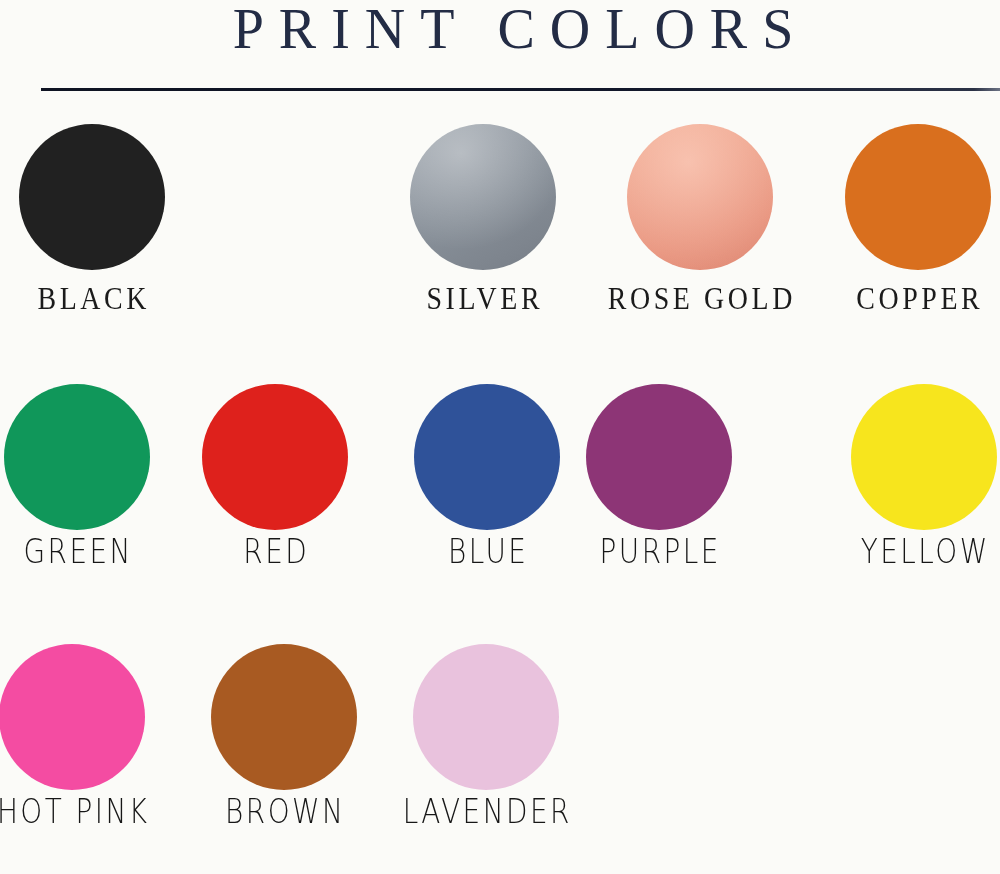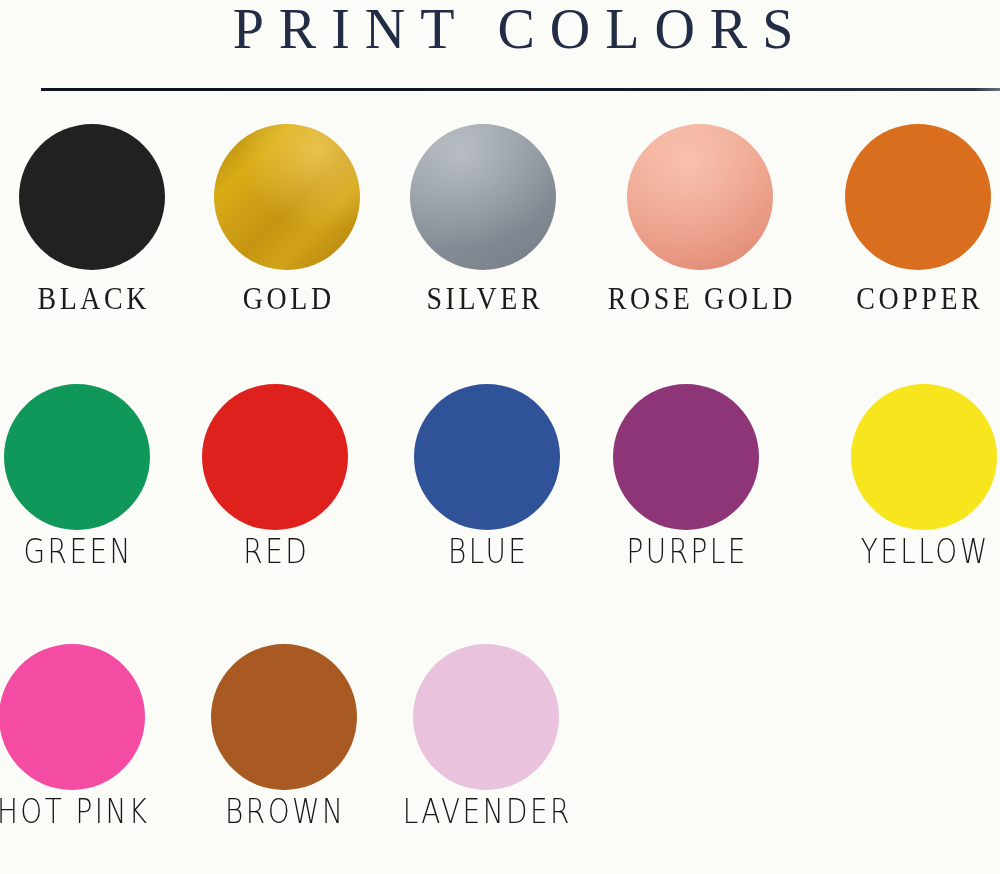--- a/index.html
+++ b/index.html
@@ -123,21 +123,21 @@
   .c1 { left: -8px; }
   .c2 { left: 187px; }
   .c3 { left: 383px; }
   .c4 { left: 600px; text-decoration: underline; }
   .c5 { left: 818px; }
 
   
   .row-2 .c1 { left: -23px; }
   .row-2 .c2 { left: 175px; }
   .row-2 .c3 { left: 387px; text-align: center; }
-  .row-2 .c4 { left: 586px; }
+  .row-2 .c4 { left: 559px; }
   .row-2 .c5 { left: 824px; }
 
   
   .row-3 .c1 { left: -28px; }
   .row-3 .c2 { left: 184px; }
   .row-3 .c3 { left: 386px; }
 
   
   .fill-black {
     background: #212121;
@@ -199,24 +199,20 @@
 
   <div class="swatch-grid">
 
     <div class="swatch-row row-1">
 
       <div class="swatch-cell c1">
         <div class="swatch-dot fill-black"></div>
         <div class="swatch-label">BLACK</div>
       </div>
 
-      <div class="swatch-cell c2">
-        <div class="swatch-dot fill-gold"></div>
-        <div class="swatch-label">GOLD</div>
-      </div>
 
       <div class="swatch-cell c3">
         <div class="swatch-dot fill-silver"></div>
         <div class="swatch-label">SILVER</div>
       </div>
 
       <div class="swatch-cell c4">
         <div class="swatch-dot fill-rosegold"></div>
         <div class="swatch-label">ROSE GOLD</div>
       </div>

